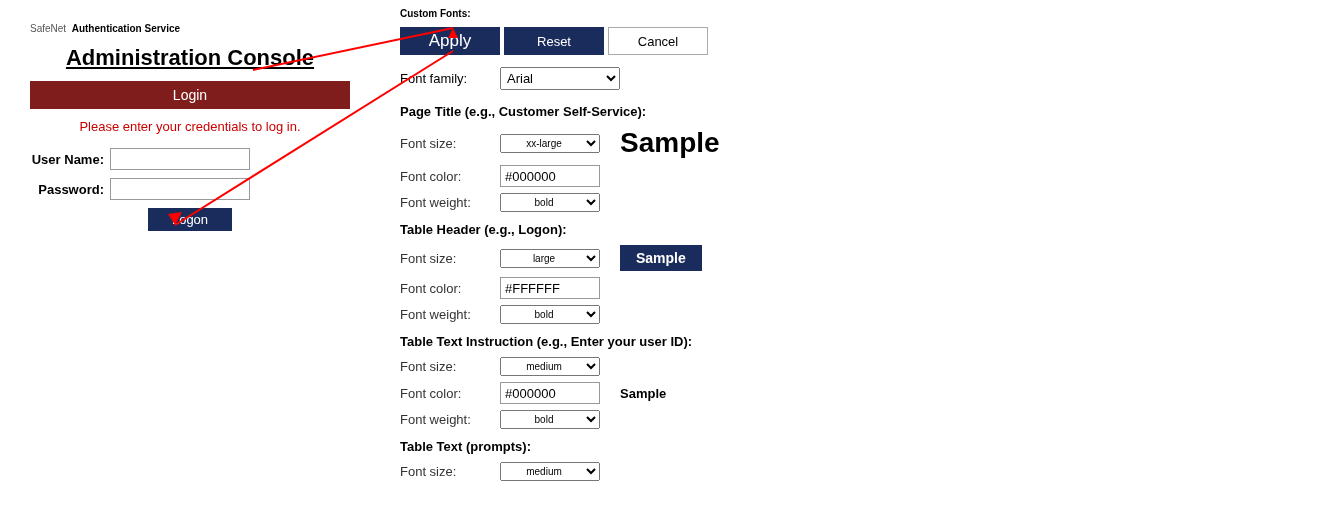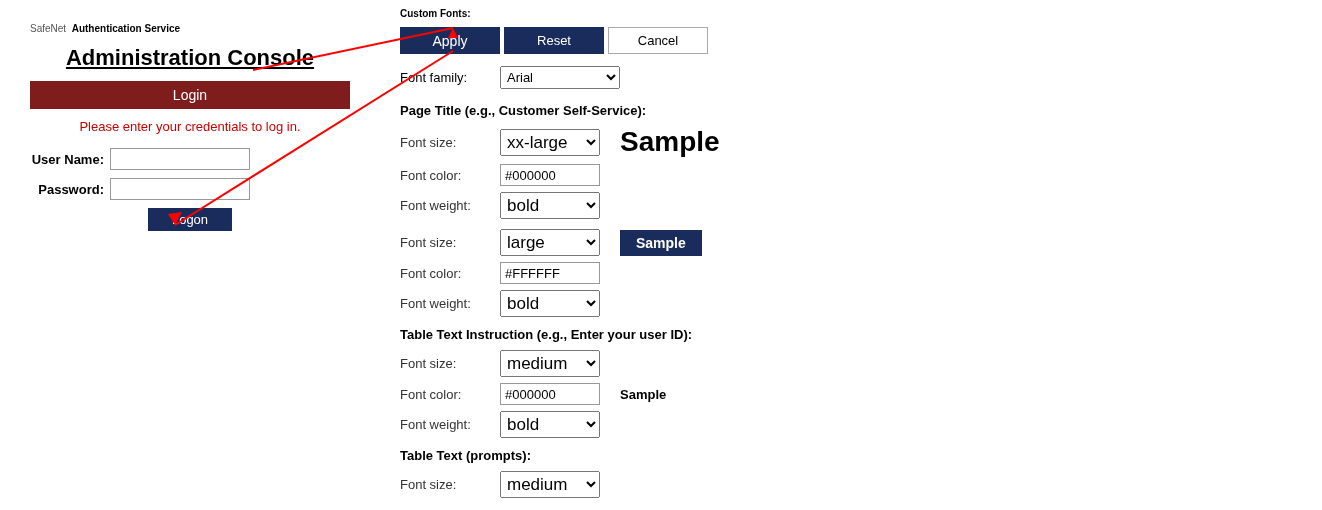--- a/index.html
+++ b/index.html
@@ -111,21 +111,21 @@
     .action-buttons {
       display: flex;
       gap: 4px;
       margin-bottom: 12px;
     }
     .btn-apply {
       background: #1a2c5b;
       color: #fff;
       border: none;
       padding: 4px 24px;
-      font-size: 14px;
+      font-size: 17px;
       cursor: pointer;
       min-width: 100px;
     }
     .btn-reset {
       background: #1a2c5b;
       color: #fff;
       border: none;
       padding: 5px 24px;
       font-size: 13px;
       cursor: pointer;
@@ -170,22 +170,23 @@
       align-items: center;
       margin-bottom: 6px;
     }
     .field-label {
       width: 100px;
       font-size: 13px;
       color: #333;
     }
     .field-select {
       width: 100px;
-      font-size: 17px;
+      font-size: 10px;
       padding: 2px;
+      text-align: center;
     }
     .field-input {
       width: 100px;
       height: 22px;
       border: 1px solid #999;
       font-size: 13px;
       padding: 2px 4px;
     }
     .sample-text-large {
       font-size: 28px;
@@ -291,20 +292,21 @@
         <input class="field-input" type="text" value="#000000" style="">
       </div>
       <div class="field-row">
         <span class="field-label">Font weight:</span>
         <select class="field-select">
           <option>normal</option><option selected="">bold</option><option>bolder</option><option>lighter</option>
         </select>
       </div>
     </div>
 
+    <div class="section-title">Table Header (e.g., Logon):</div>
     <div class="section-rows">
       <div class="field-row">
         <span class="field-label">Font size:</span>
         <select class="field-select">
           <option>xx-small</option><option>x-small</option><option>small</option>
           <option>medium</option><option selected="">large</option><option>x-large</option><option>xx-large</option>
         </select>
         <button class="sample-btn">Sample</button>
       </div>
       <div class="field-row">

